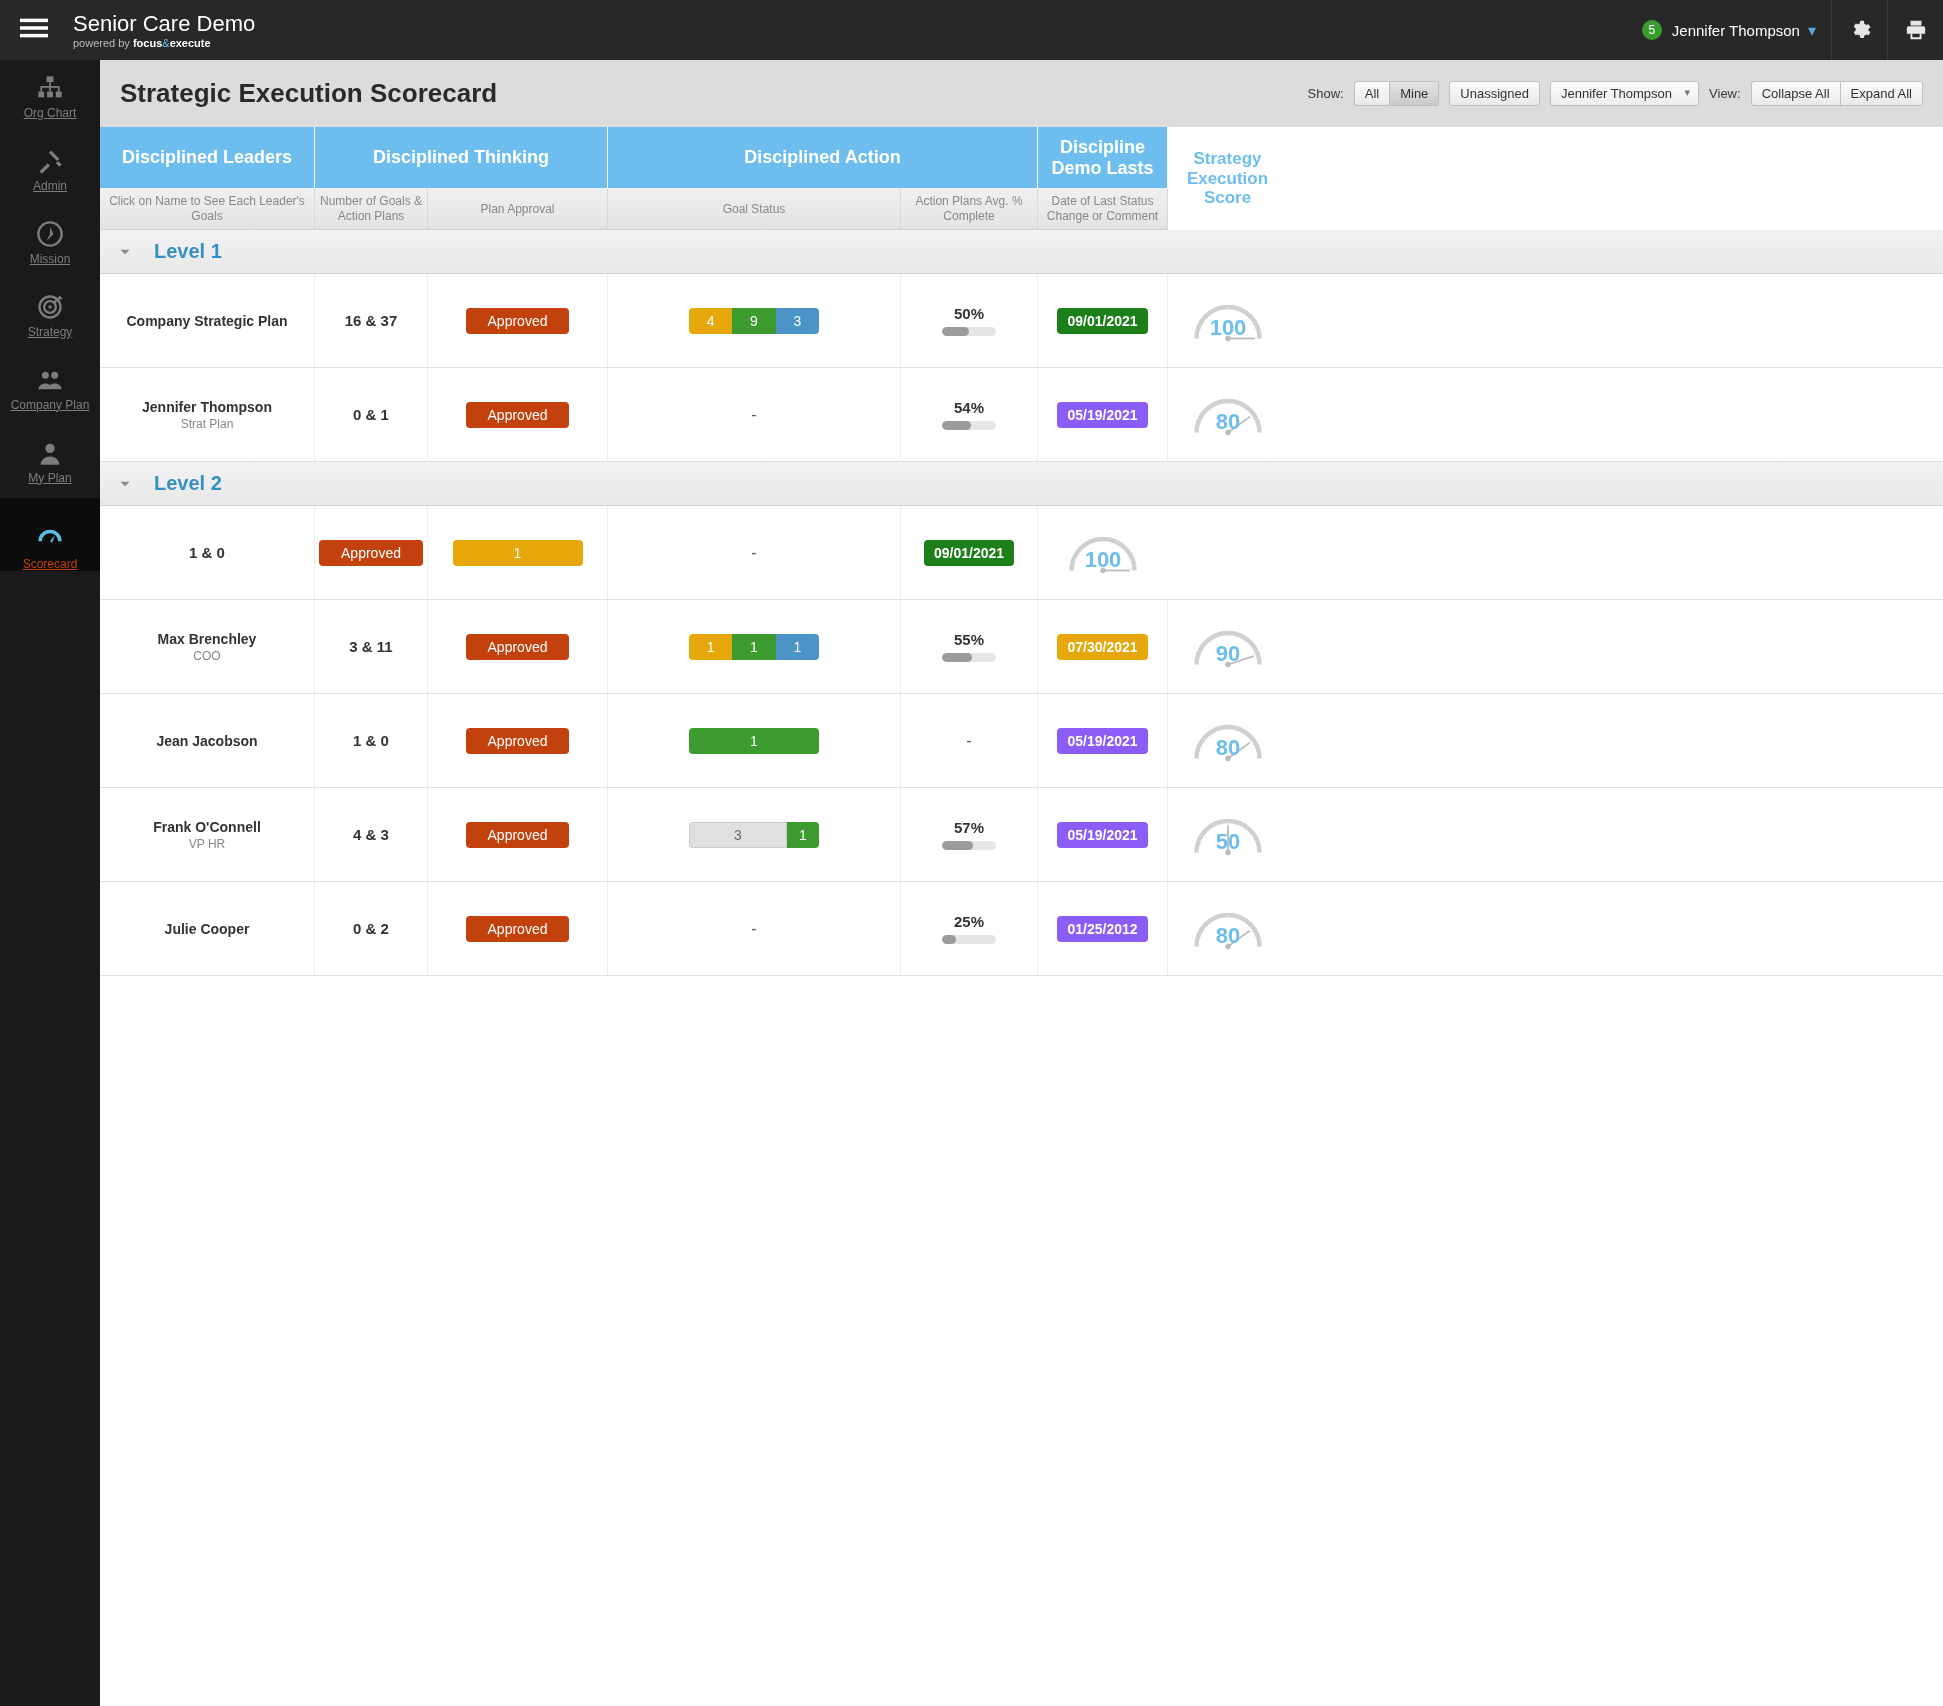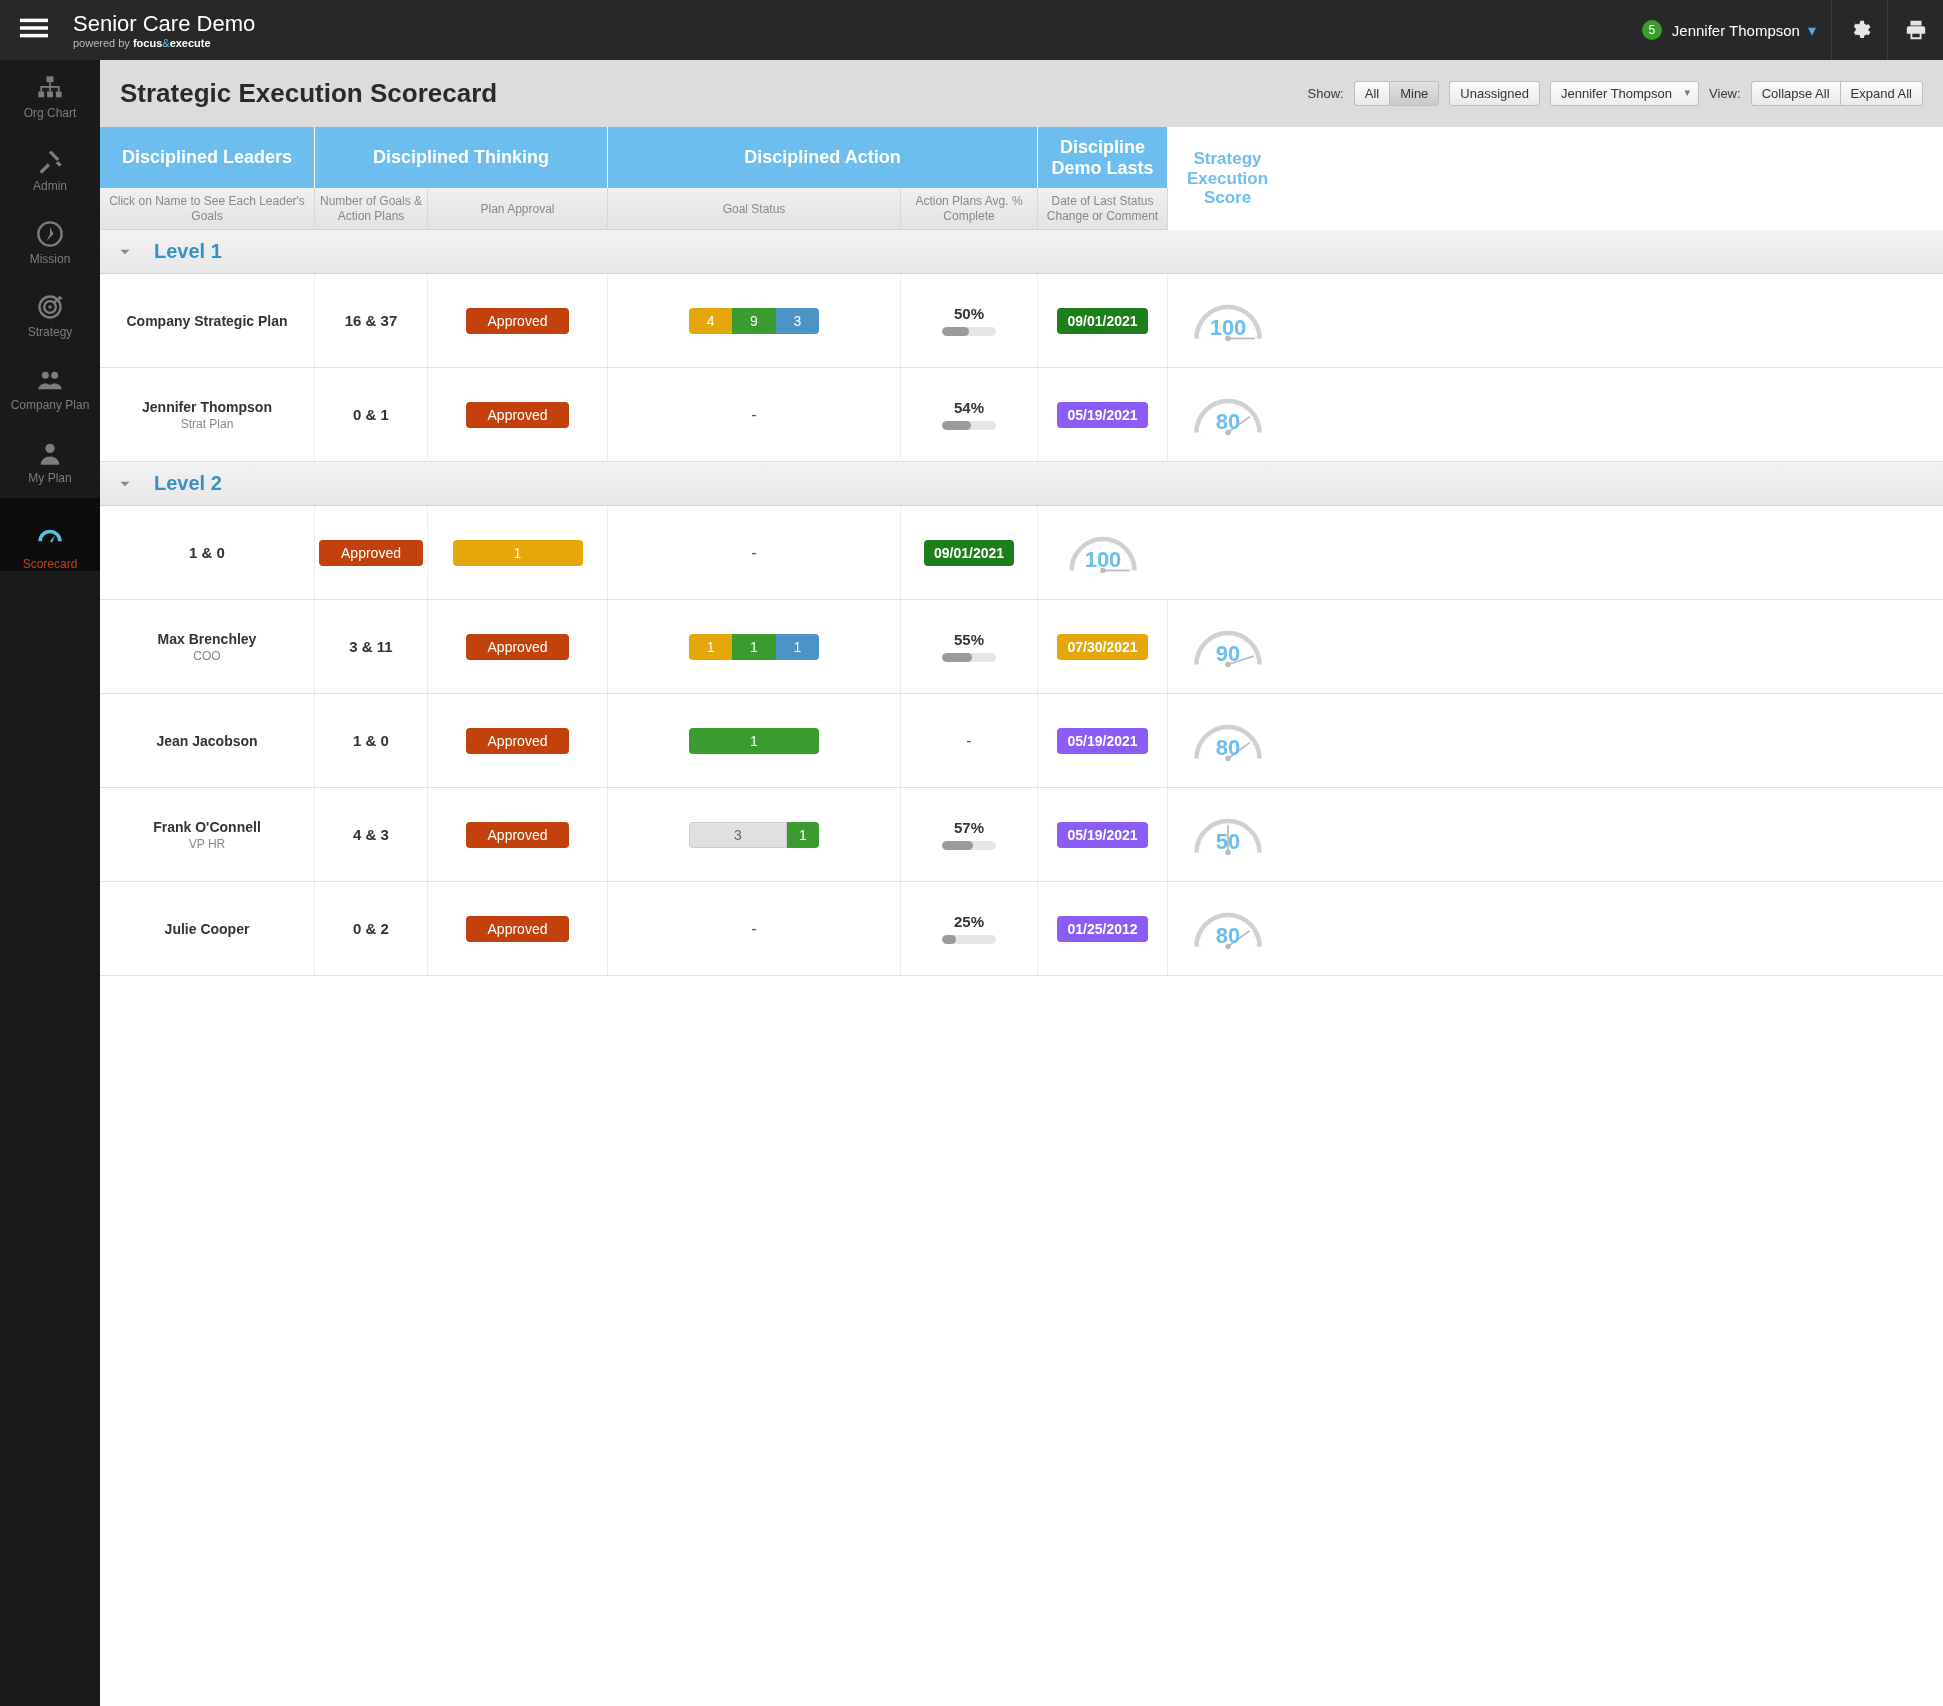--- a/index.html
+++ b/index.html
@@ -15,21 +15,21 @@
 .topbar-right { position: absolute; right: 0; display: flex; align-items: center; height: 60px; }
 .user-block { display: flex; align-items: center; padding: 0 15px; cursor: pointer; }
 .user-count { background: #3b9b2f; color: #fff; width: 20px; height: 20px; border-radius: 10px; display: inline-flex; align-items: center; justify-content: center; font-size: 12px; margin-right: 10px; }
 .user-name { color: #fff; font-size: 15px; }
 .user-caret { color: #5aa7e0; margin-left: 8px; }
 .top-icon-box { width: 56px; height: 60px; display: flex; align-items: center; justify-content: center; border-left: 1px solid #3a3a3a; cursor: pointer; }
 .top-icon-box svg { width: 22px; height: 22px; fill: #e6e6e6; }
 
 .container { display: flex; height: calc(100vh - 60px); }
 .sidebar { width: 100px; background: #1a1a1a; display: flex; flex-direction: column; }
-.side-item { height: 73px; display: flex; flex-direction: column; align-items: center; justify-content: center; cursor: pointer; color: #7d7d7d; font-size: 12px; }
+.side-item { height: 73px; display: flex; flex-direction: column; align-items: center; justify-content: center; cursor: pointer; color: #7d7d7d; font-size: 12px; text-decoration: underline; }
 .side-item.active { color: #c2410c; justify-content: flex-end; }
 .side-item svg { width: 28px; height: 28px; fill: #7d7d7d; margin-bottom: 4px; }
 .side-item.active svg { fill: #5bbfe4; }
 .side-item.active.scorecard-item { background: #0c0c0c; }
 
 .main { flex: 1; background: #fff; display: flex; flex-direction: column; overflow: hidden; }
 
 .toolbar { background: #dcdcdc; padding: 18px 20px; display: flex; align-items: center; }
 .page-title { font-size: 26px; font-weight: bold; color: #2a2a2a; flex: 1; }
 .toolbar-controls { display: flex; align-items: center; gap: 10px; font-size: 13px; }

